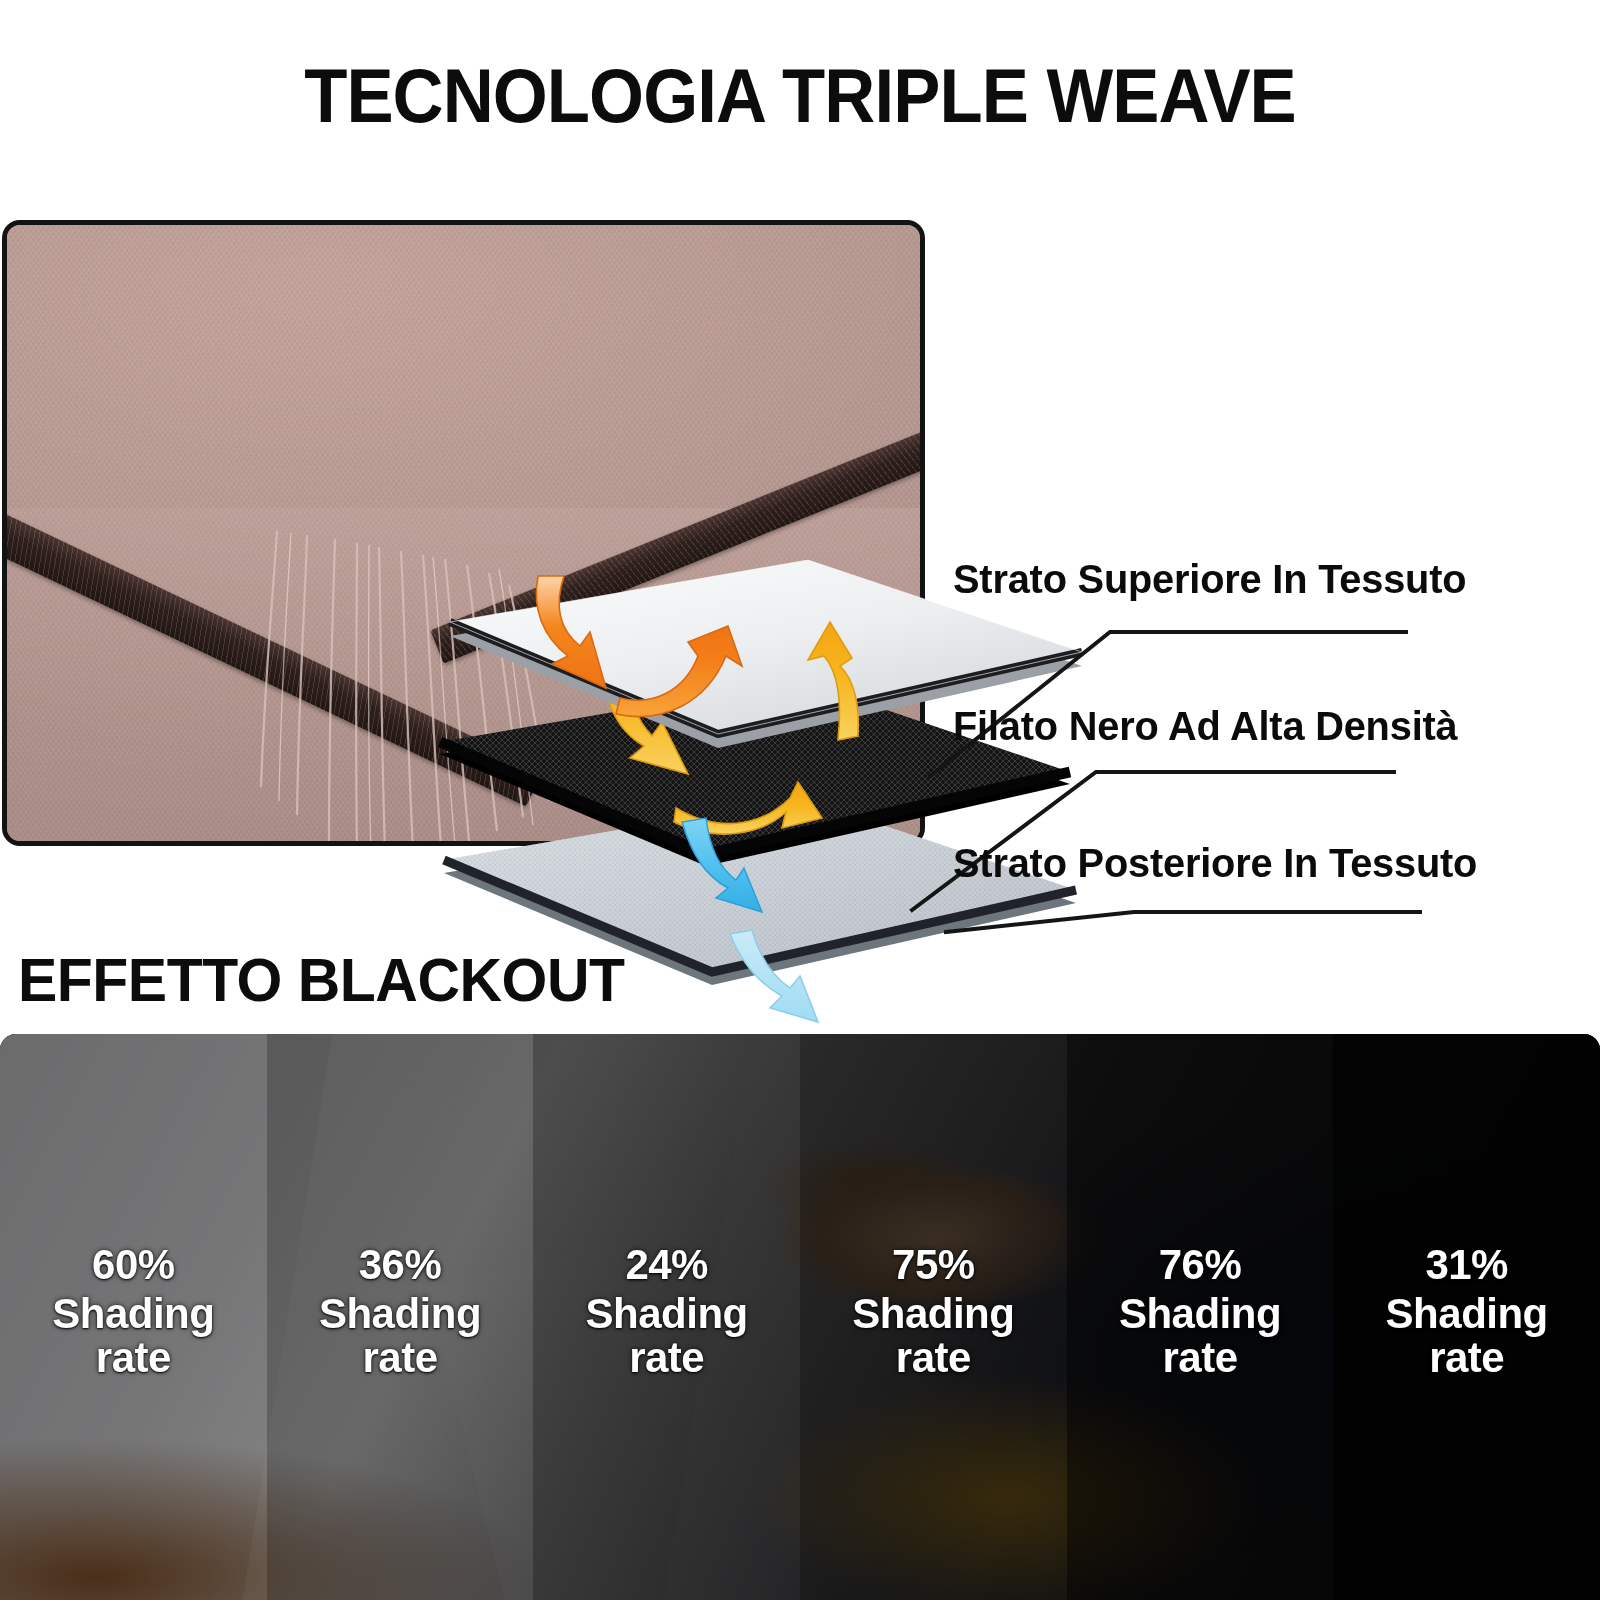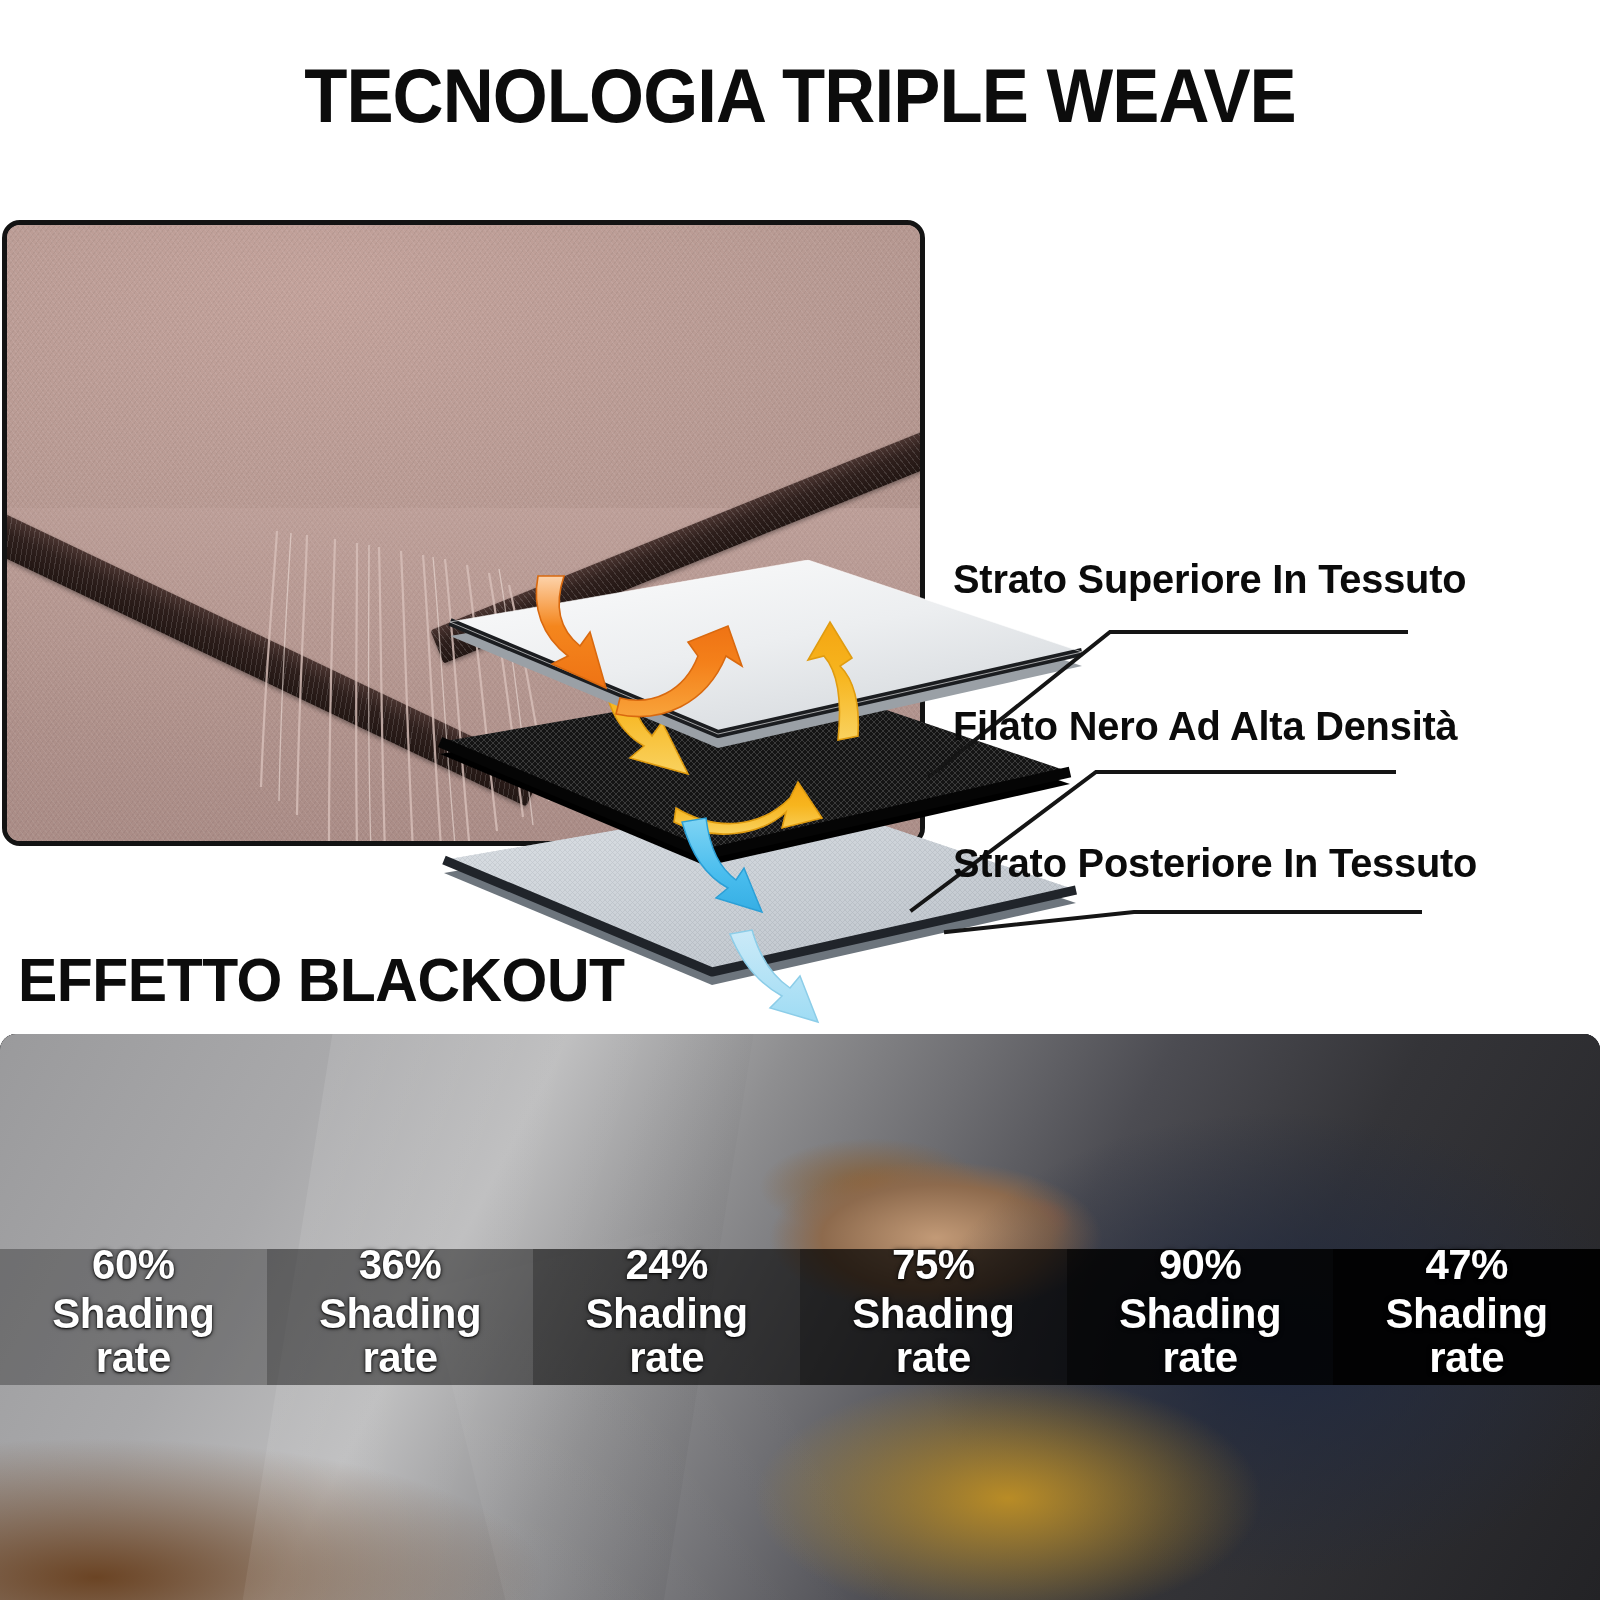--- a/index.html
+++ b/index.html
@@ -203,21 +203,20 @@
     width: 40%;
     height: 90%;
     background: linear-gradient(75deg, rgba(255,255,255,0.055), rgba(255,255,255,0) 55%);
     transform: rotate(-14deg);
   }
   
   .panels {
     position: absolute;
     inset: 0;
     display: flex;
-    align-items: center;
   }
   .panel {
     position: relative;
     flex: 1 1 0;
     display: flex;
     flex-direction: column;
     align-items: center;
     justify-content: center;
   }
   .panel .veil {
@@ -429,27 +428,27 @@
         <div class="veil" style="opacity: 0.7;"></div>
         <div class="ptext">
           <span class="ppct">75%</span>
           <span class="plabel">Shading</span>
           <span class="plabel">rate</span>
         </div>
       </div>
       <div class="panel">
         <div class="veil" style="opacity: 0.84;"></div>
         <div class="ptext">
-          <span class="ppct">90%</span>
+          <span class="ppct">76%</span>
           <span class="plabel">Shading</span>
           <span class="plabel">rate</span>
         </div>
       </div>
       <div class="panel">
         <div class="veil" style="opacity: 0.94;"></div>
         <div class="ptext">
-          <span class="ppct">47%</span>
+          <span class="ppct">31%</span>
           <span class="plabel">Shading</span>
           <span class="plabel">rate</span>
         </div>
       </div>
     </div>
 </div>
 
 </body></html>

